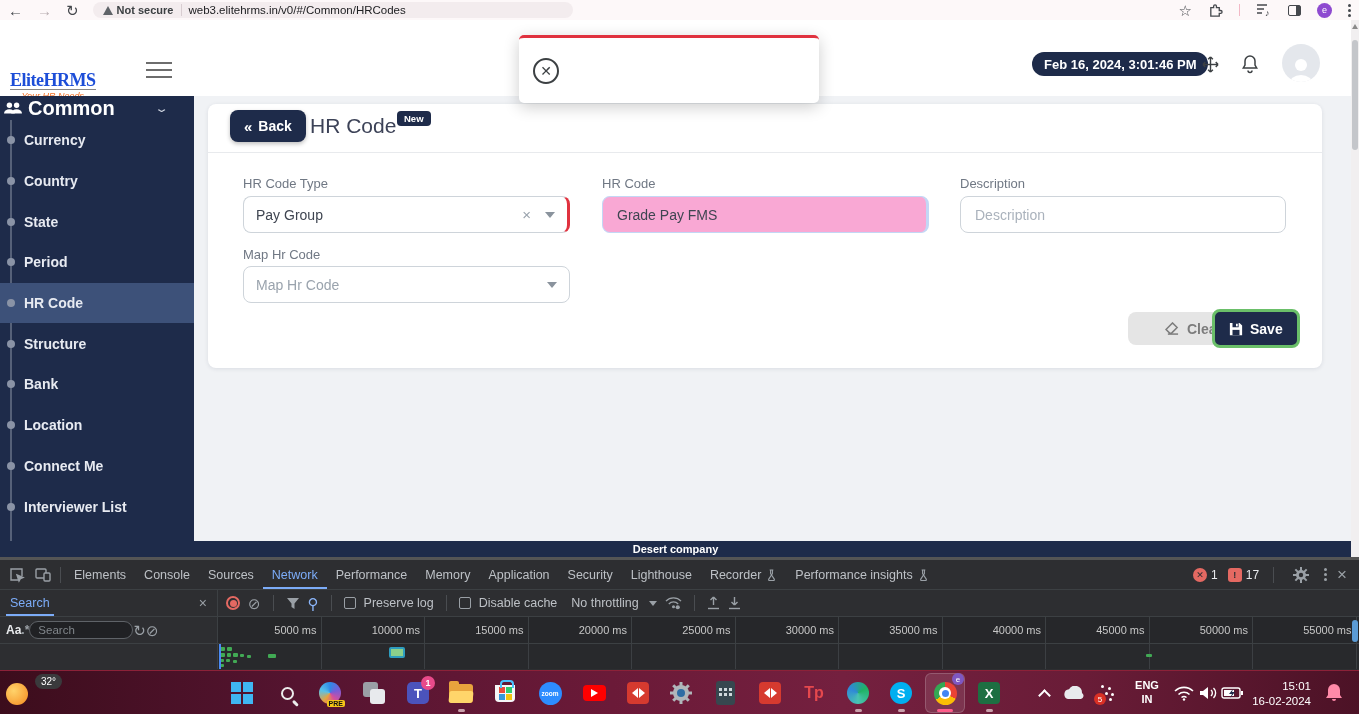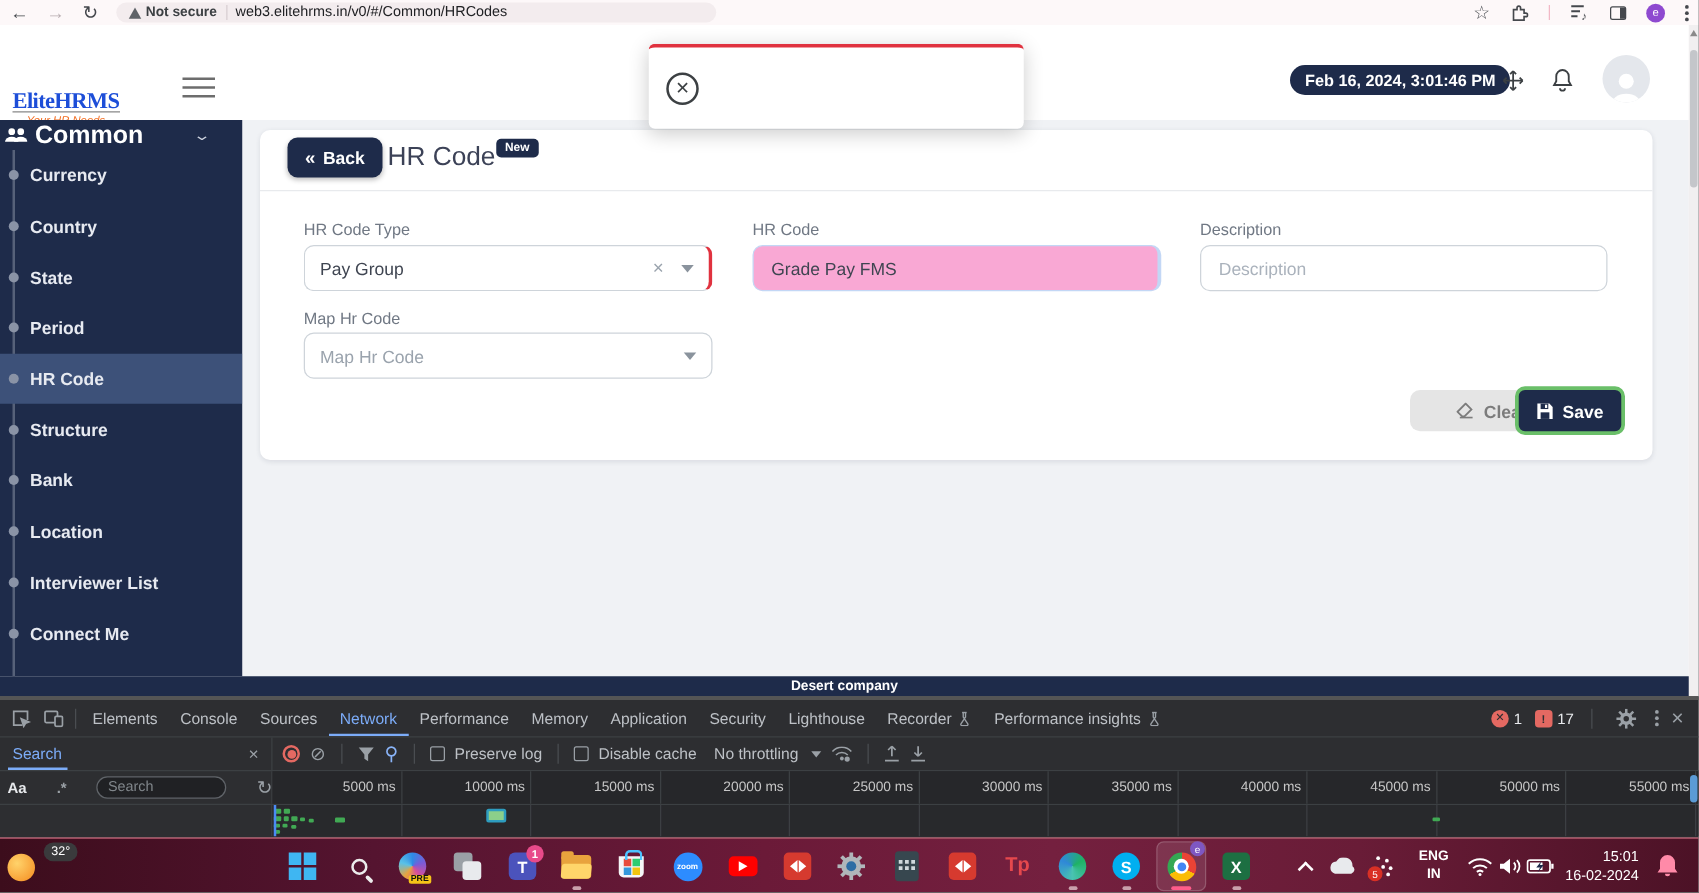--- a/index.html
+++ b/index.html
@@ -105,21 +105,21 @@
   .dvt-leftpane{width:218px;height:100%;display:flex;align-items:center;border-right:1px solid #3c4043;padding:0 6px;flex:0 0 auto;}
   .panel-tab{height:100%;display:flex;align-items:center;padding:0 4px;color:#7cacf8;box-shadow:inset 0 -2px 0 #7cacf8;}
   .lp-close{margin-left:auto;color:#9aa0a6;font-size:14px;cursor:pointer;padding-right:4px;}
   .net-toolbar{display:flex;align-items:center;gap:8px;padding:0 8px;flex:1;height:100%;}
   .rec-btn{width:14px;height:14px;border-radius:50%;border:2px solid #e46962;display:flex;align-items:center;justify-content:center;cursor:pointer;}
   .rec-btn i{width:7px;height:7px;border-radius:50%;background:#e46962;}
   .glyph-btn{color:#9aa0a6;font-size:15px;cursor:pointer;line-height:1;}
   .glyph-btn.blue{color:#8ab4f8;}
   .chkbox{width:12px;height:12px;border:1.5px solid #9aa0a6;border-radius:2px;cursor:pointer;flex:0 0 auto;}
   .dd-caret{width:0;height:0;border-left:4px solid transparent;border-right:4px solid transparent;border-top:5px solid #9aa0a6;margin-left:2px;}
-  .srch-tools{width:218px;height:100%;display:flex;align-items:center;gap:24px;border-right:1px solid #3c4043;padding:0 6px;flex:0 0 auto;}
+  .srch-tools{width:218px;height:100%;display:flex;align-items:center;gap:0;border-right:1px solid #3c4043;padding:0 6px;flex:0 0 auto;}
   .aa{color:#e8eaed;font-weight:bold;font-size:12px;cursor:pointer;}
   .regex{color:#9aa0a6;font-weight:bold;font-size:12px;cursor:pointer;}
   .srch-input{width:104px;height:18px;background:#202124;border:1px solid #5f6368;border-radius:9px;color:#e8eaed;
     font-size:11.5px;padding:0 8px;outline:none;font-family:inherit;}
   .srch-input::placeholder{color:#80868b;}
   .timeline{flex:1;height:100%;display:flex;position:relative;background:#26272a;}
   .tick{width:103.5px;height:100%;border-right:1px solid #3c4043;font-size:11px;color:#c7c7c7;
     display:flex;align-items:center;justify-content:flex-end;padding-right:4px;flex:0 0 auto;}
   .overview{flex:1;height:100%;display:flex;position:relative;background:#28292c;}
   .ov-cell{width:103.5px;height:100%;border-right:1px solid #3c3f43;flex:0 0 auto;}
@@ -299,25 +299,25 @@
     <div class="sb-item">
         <span class="dot"></span>
         <span class="lbl">Bank</span>
       </div>
     <div class="sb-item">
         <span class="dot"></span>
         <span class="lbl">Location</span>
       </div>
     <div class="sb-item">
         <span class="dot"></span>
+        <span class="lbl">Connect Me</span>
+      </div>
+    <div class="sb-item">
+        <span class="dot"></span>
         <span class="lbl">Interviewer List</span>
-      </div>
-    <div class="sb-item">
-        <span class="dot"></span>
-        <span class="lbl">Connect Me</span>
       </div>
     <div class="sb-item">
         <span class="lbl">Question</span>
       </div>
   </div>
 
   <div class="main abs">
     <div class="card">
       <button class="back-btn">
         <span class="back-chev">«</span>

